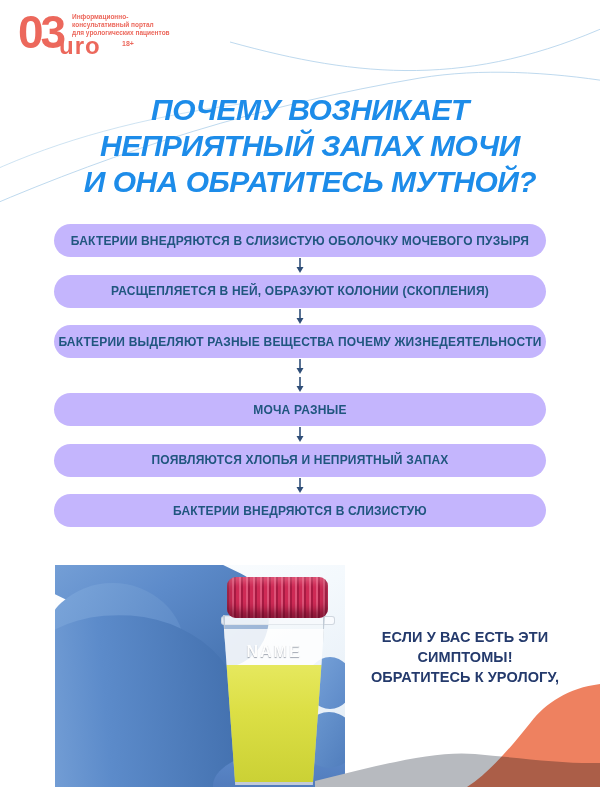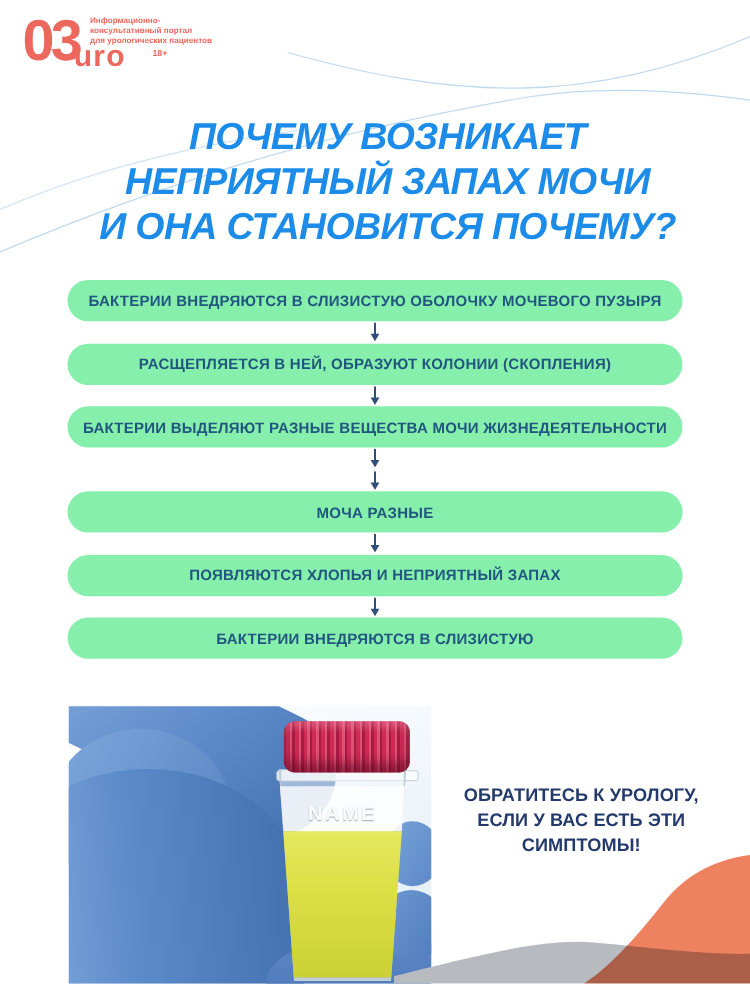--- a/index.html
+++ b/index.html
@@ -20,21 +20,21 @@
   
   .title {
     position:absolute; left:30px; right:10px; top:92px; z-index:2;
     text-align:center; color:#1d8ce9; font-size:30px; font-weight:bold;
     line-height:36px; letter-spacing:-0.5px;font-style:italic;
   }
 
   
   .flow { position:absolute; left:54px; top:224px; width:492px; z-index:2; }
   .flow-step {
-    height:33px; border-radius:17px; background:#86efac;
+    height:33px; border-radius:17px; background:#c4b5fd;
     display:flex; align-items:center; justify-content:center;
     color:#20567f; font-size:12px; font-weight:bold; letter-spacing:0.2px;
     text-align:center; padding:0 14px; box-sizing:border-box; white-space:nowrap;
   }
   .flow-arrow { height:17.5px; display:flex; align-items:center; justify-content:center; }
 
   
   .photo {
     position:absolute; left:55px; top:565px; width:290px; height:222px; overflow:hidden; z-index:1;
     background:linear-gradient(150deg,#ffffff 0%,#f4f9fd 45%,#e0eaf4 100%);
@@ -99,39 +99,39 @@
   <div class="logo-tagline">
     <div>Информационно-</div>
     <div>консультативный портал</div>
     <div>для урологических пациентов</div>
   </div>
 </div>
 
 <div class="title">
   <div>ПОЧЕМУ ВОЗНИКАЕТ</div>
   <div>НЕПРИЯТНЫЙ ЗАПАХ МОЧИ</div>
-  <div>И ОНА СТАНОВИТСЯ ПОЧЕМУ?</div>
+  <div>И ОНА ОБРАТИТЕСЬ МУТНОЙ?</div>
 </div>
 
 <div class="flow">
   <div class="flow-step">БАКТЕРИИ ВНЕДРЯЮТСЯ В СЛИЗИСТУЮ ОБОЛОЧКУ МОЧЕВОГО ПУЗЫРЯ</div>
   <div class="flow-arrow">
     <svg width="10" height="15" viewBox="0 0 10 15">
         <line x1="5" y1="0" x2="5" y2="9.5" stroke="#2f4e78" stroke-width="1.6"></line>
         <polygon points="1.5,9 8.5,9 5,15" fill="#2f4e78"></polygon>
       </svg>
   </div>
   <div class="flow-step">РАСЩЕПЛЯЕТСЯ  В НЕЙ, ОБРАЗУЮТ КОЛОНИИ (СКОПЛЕНИЯ)</div>
   <div class="flow-arrow">
     <svg width="10" height="15" viewBox="0 0 10 15">
         <line x1="5" y1="0" x2="5" y2="9.5" stroke="#2f4e78" stroke-width="1.6"></line>
         <polygon points="1.5,9 8.5,9 5,15" fill="#2f4e78"></polygon>
       </svg>
   </div>
-  <div class="flow-step">БАКТЕРИИ ВЫДЕЛЯЮТ РАЗНЫЕ ВЕЩЕСТВА МОЧИ ЖИЗНЕДЕЯТЕЛЬНОСТИ</div>
+  <div class="flow-step">БАКТЕРИИ ВЫДЕЛЯЮТ РАЗНЫЕ ВЕЩЕСТВА ПОЧЕМУ ЖИЗНЕДЕЯТЕЛЬНОСТИ</div>
   <div class="flow-arrow">
     <svg width="10" height="15" viewBox="0 0 10 15">
         <line x1="5" y1="0" x2="5" y2="9.5" stroke="#2f4e78" stroke-width="1.6"></line>
         <polygon points="1.5,9 8.5,9 5,15" fill="#2f4e78"></polygon>
       </svg>
   </div>
   <div class="flow-arrow">
     <svg width="10" height="15" viewBox="0 0 10 15">
         <line x1="5" y1="0" x2="5" y2="9.5" stroke="#2f4e78" stroke-width="1.6"></line>
         <polygon points="1.5,9 8.5,9 5,15" fill="#2f4e78"></polygon>
@@ -165,20 +165,20 @@
   <div class="cup">
     <div class="cup-body"></div>
     <div class="cup-frost"></div>
     <div class="cup-urine"></div>
     <div class="cup-label">NAME</div>
   </div>
   <div class="cap"></div>
 </div>
 
 <div class="callout">
+  <div>ЕСЛИ У ВАС ЕСТЬ ЭТИ СИМПТОМЫ!</div>
   <div>ОБРАТИТЕСЬ К УРОЛОГУ,</div>
-  <div>ЕСЛИ У ВАС ЕСТЬ ЭТИ СИМПТОМЫ!</div>
 </div>
 
 <svg class="waves" width="285" height="125" viewBox="0 0 285 125">
   <path d="M 0 125 L 0 119 C 60 104 120 88 160 92 C 205 96 250 102 285 101 L 285 125 Z" fill="#b7babf"></path>
   <path class="wave-orange" d="M 152 125 C 175 110 196 85 216 60 C 231 41 253 26 285 22 L 285 125 Z" fill="#ee8160"></path>
 </svg>
 
 </body></html>

